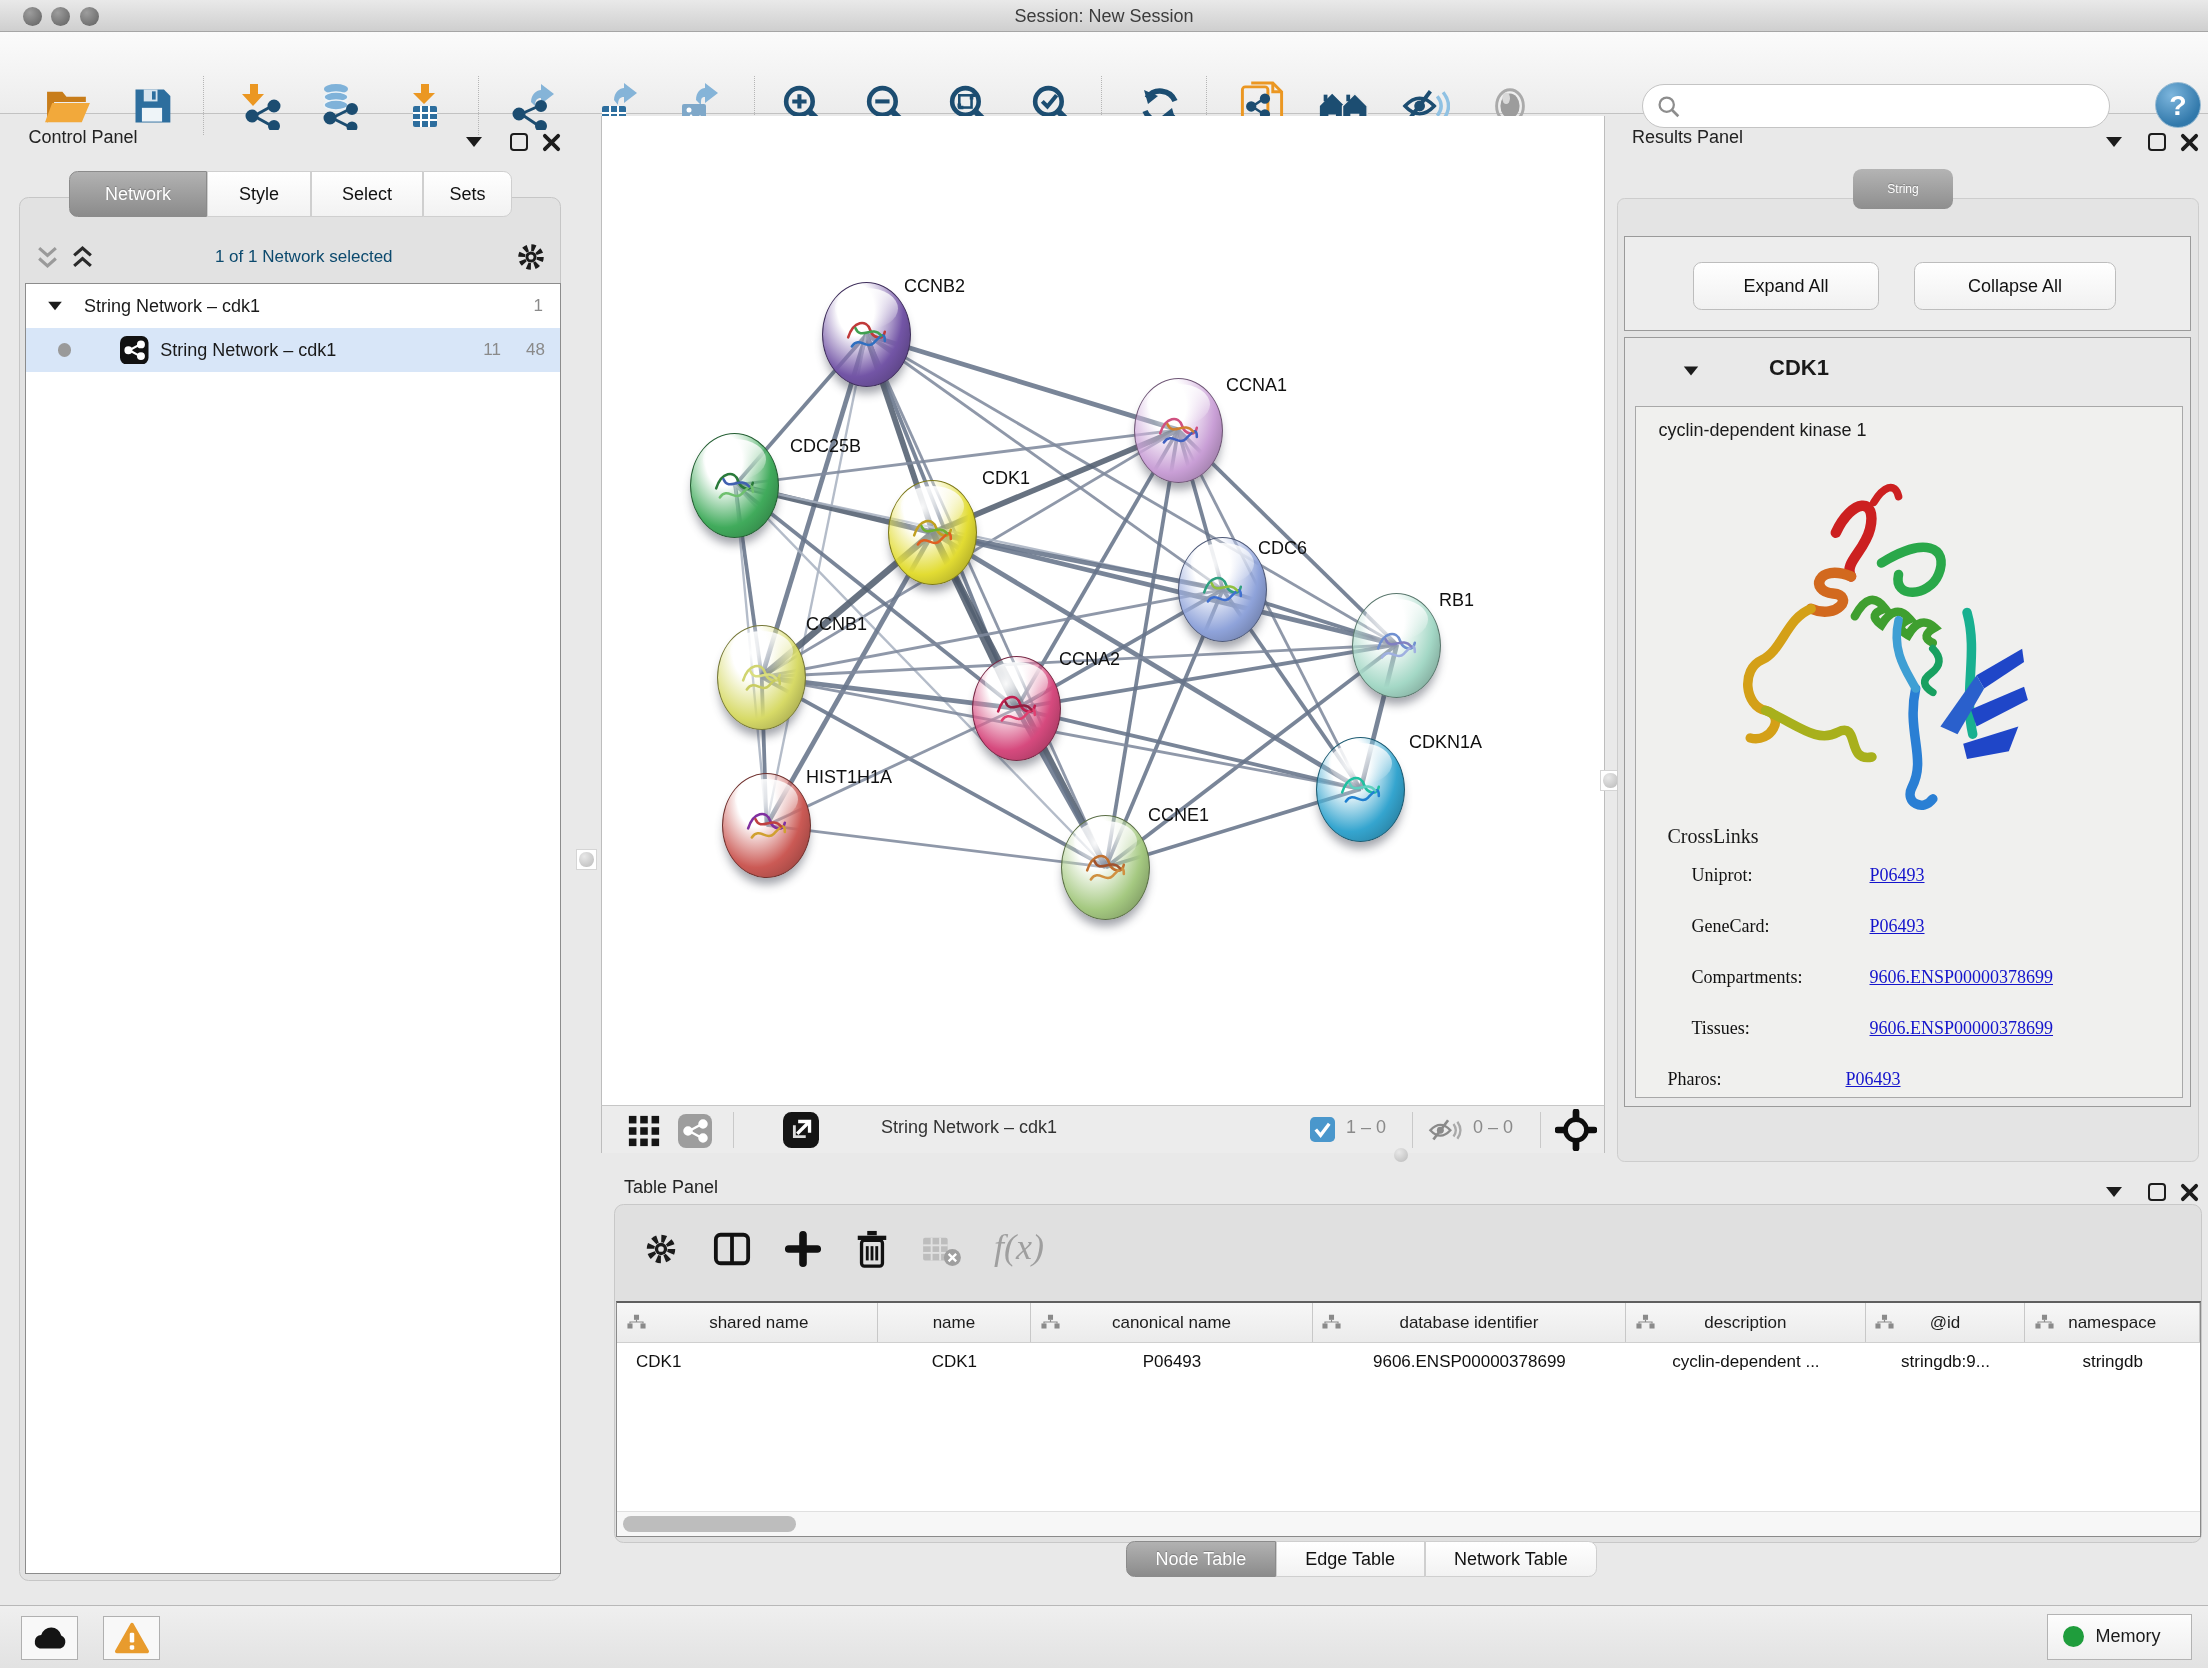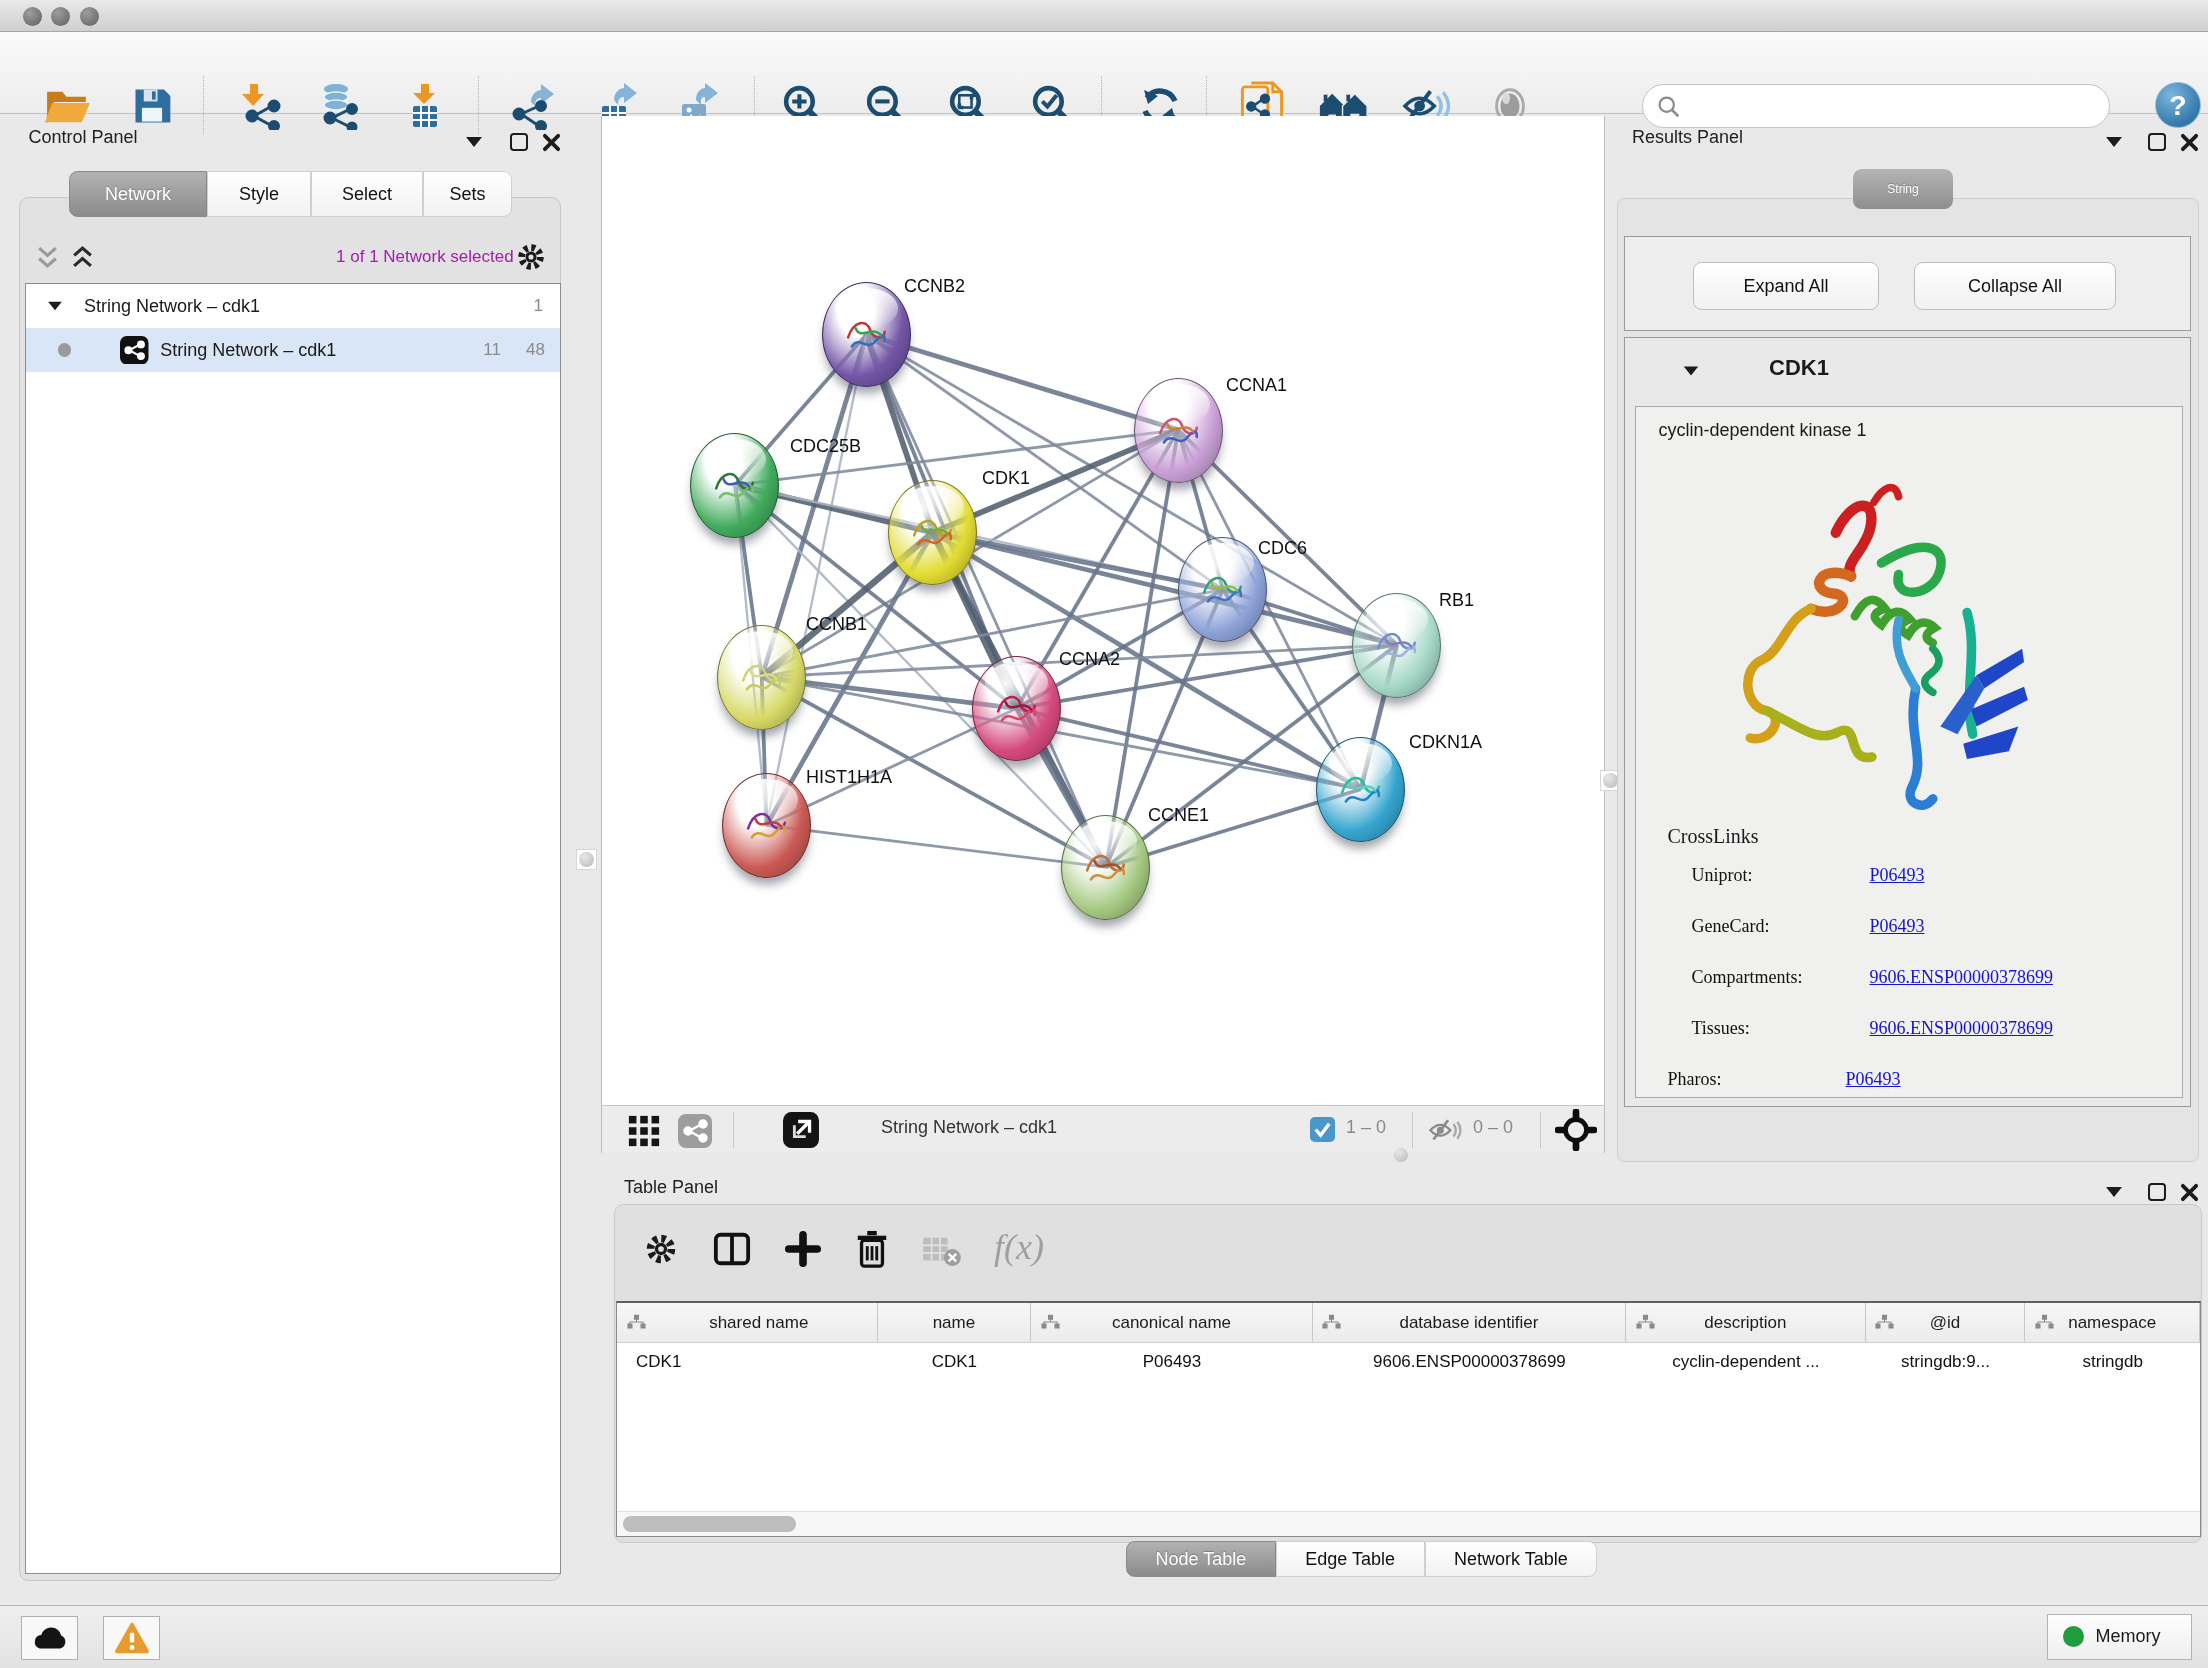--- a/index.html
+++ b/index.html
@@ -73,20 +73,21 @@
   .memory-btn { position:absolute; left:2047px; top:7.6px; width:145px; height:46px; background:linear-gradient(#fdfdfd,#efefef); border:1.4px solid #b3b3b3; display:flex; align-items:center; gap:11.4px; padding-left:15px; font-size:18px; }
   .memory-dot { width:21px; height:21px; border-radius:50%; background:#1f9d3c; }
 </style>
 </head>
 <body>
 
 <div class="abs titlebar">
   <span class="tlight" style="left:23px"></span>
   <span class="tlight" style="left:51px"></span>
   <span class="tlight" style="left:80px"></span>
+  <div class="win-title">Session: New Session</div>
 </div>
 
 <div class="abs toolbar">
   <span class="tbtn" style="left:43px">
     <svg width="49" height="46" viewBox="0 0 48 44">
         <path d="M3 8h15l4 5h19v5H10L4 38H3z" fill="#c87d1a"></path>
         <path d="M8 19h37l-8 19H1z" fill="#f2a93b"></path>
       </svg>
   </span>
   <span class="tbtn" style="left:126px">
@@ -277,21 +278,21 @@
     <div class="tab" style="width: 89px;">Sets</div>
   </div>
 
 <div class="abs" style="left:25px; top:235px; width:536px; height:44px; display:flex; align-items:center;">
   <svg style="margin-left:11.4px" width="23" height="25" viewBox="0 0 22 24">
       <path d="M3 3l8 7 8-7M3 13l8 7 8-7" stroke="#9a9a9a" stroke-width="3" fill="none"></path>
     </svg>
   <svg style="margin-left:11.4px" width="23" height="25" viewBox="0 0 22 24">
       <path d="M3 10l8-7 8 7M3 20l8-7 8 7" stroke="#2a2a2a" stroke-width="3" fill="none"></path>
     </svg>
-  <div style="flex:1; text-align:right; font-size:17px; color:#a21caf;">1 of 1 Network selected</div>
+  <div style="flex:1; text-align:center; font-size:17px; color:#0c4a6e;">1 of 1 Network selected</div>
   <svg style="margin-right:13.3px" width="34" height="34" viewBox="0 0 40 40">
       <circle cx="20" cy="20" r="11" fill="none" stroke="#1b1b1b" stroke-width="8" stroke-dasharray="4.5 4.14"></circle>
       <circle cx="20" cy="20" r="6.5" fill="#1b1b1b"></circle>
       <circle cx="20" cy="20" r="3" fill="#e2e2e2"></circle>
     </svg>
 </div>
 
 <div class="abs cp-list">
   <div style="position:relative; height:44px; display:flex; align-items:center;">
     <span class="tri-down" style="margin-left:21px; transform:scale(.85);"></span>

